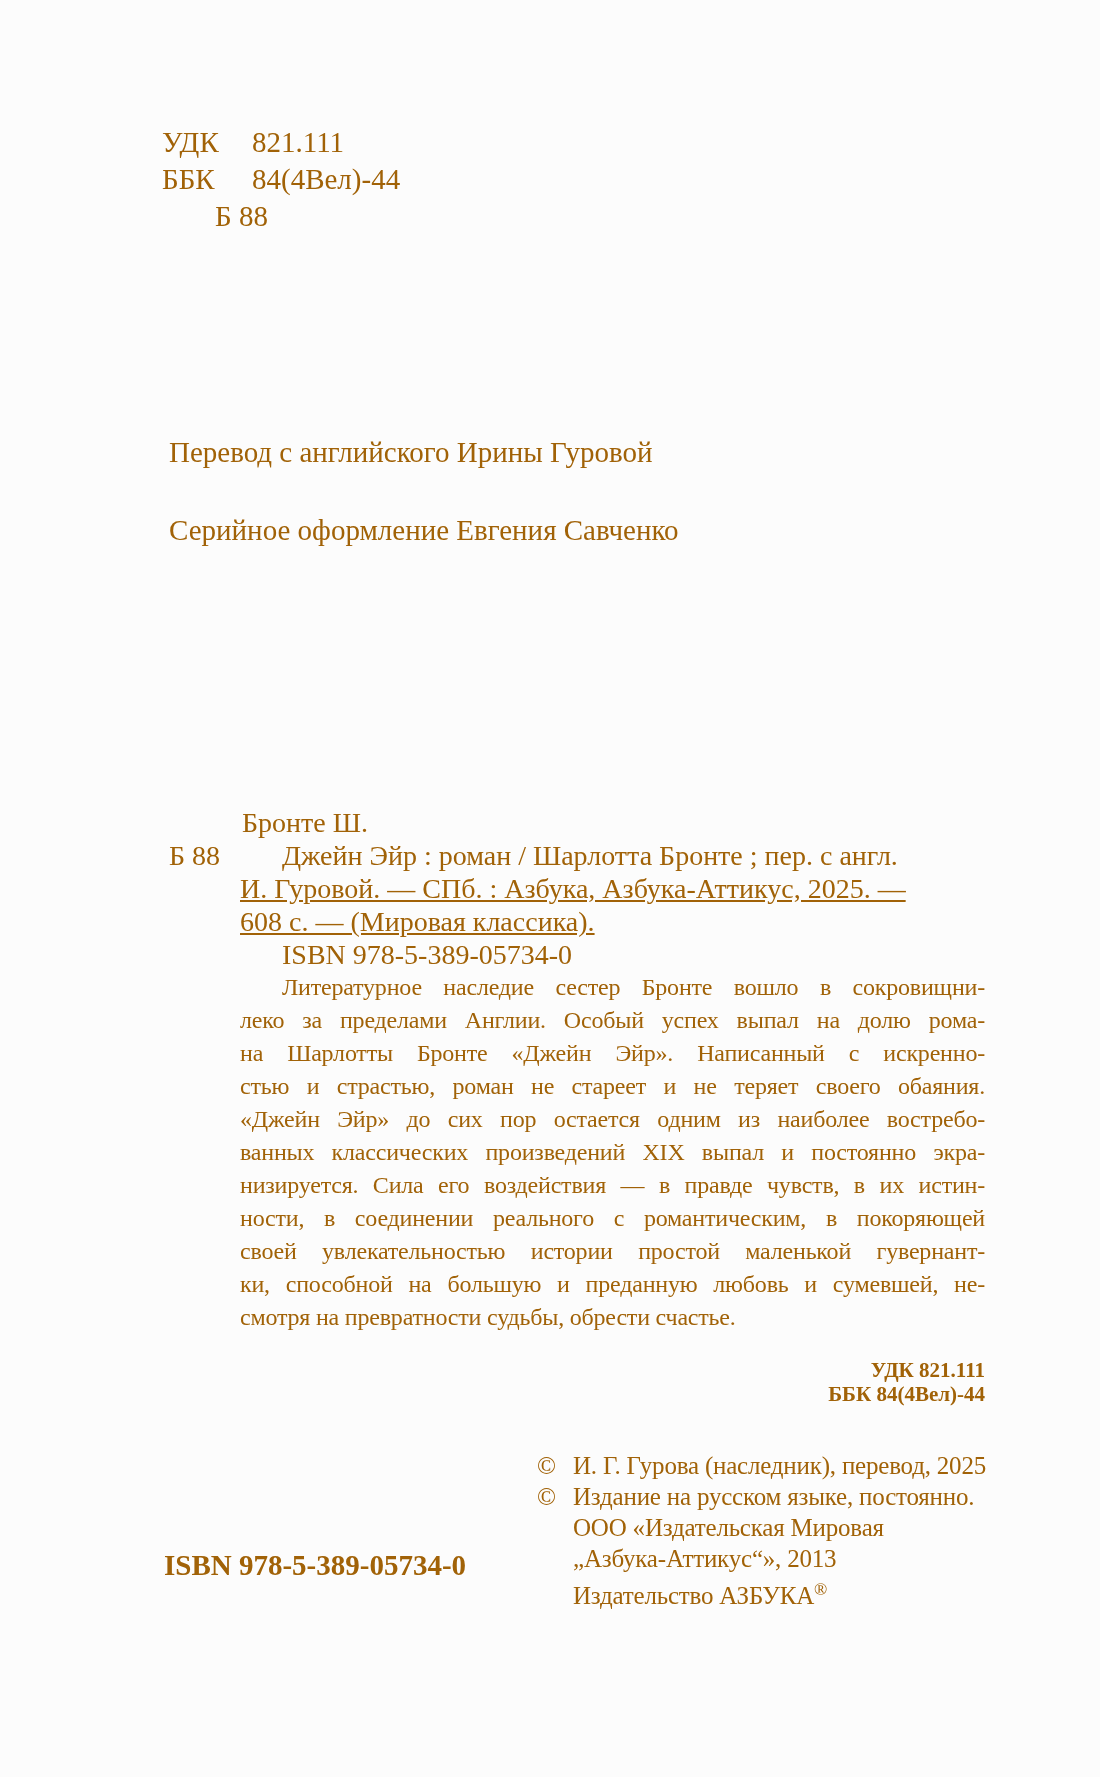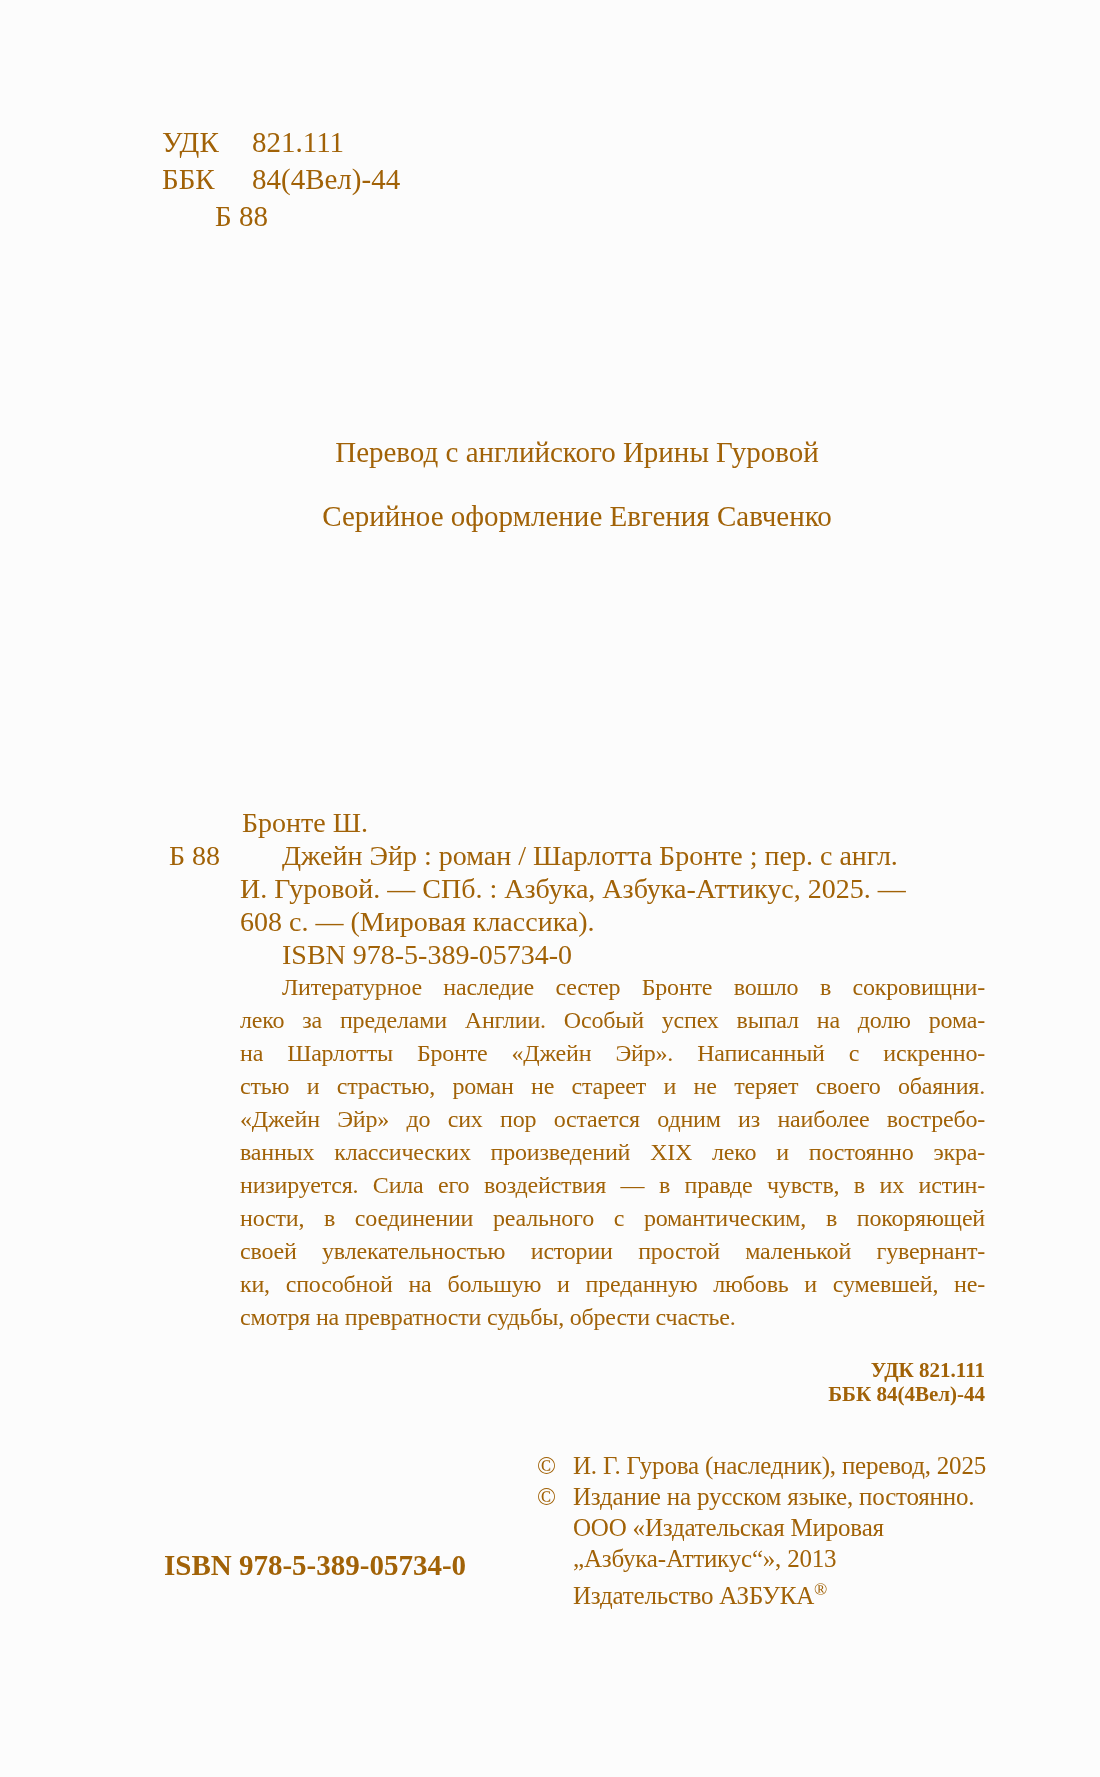--- a/index.html
+++ b/index.html
@@ -27,39 +27,39 @@
   }
   .top-block .code-label { display: inline-block; width: 90px; }
   .top-block .author-sign { padding-left: 53px; }
 
   
   .credits {
     position: absolute;
     left: 169px;
     top: 437px;
     width: 816px;
-    text-align: center;
+    text-align: left;
     font-size: 29px;
     line-height: 30px;
   }
-  .credits .credit-line + .credit-line { margin-top: 34px; }
+  .credits .credit-line + .credit-line { margin-top: 48px; }
 
   
   .catalog-card {
     position: absolute;
     left: 169px;
     top: 806px;
     width: 820px;
     font-size: 28px;
     line-height: 33px;
   }
   .catalog-card .author-heading { padding-left: 73px; font-weight: normal; }
   .catalog-card .entry-first { position: relative; padding-left: 113px; }
   .catalog-card .margin-code { position: absolute; left: 0; top: 0; }
-  .catalog-card .entry-cont { padding-left: 71px; }
+  .catalog-card .entry-cont { padding-left: 71px; text-decoration: underline; }
   .catalog-card .entry-isbn { padding-left: 113px; }
 
   .annotation { margin-left: 71px; width: 745px; font-size: 24px; letter-spacing: -0.2px; }
   .ann-line { text-align: justify; text-align-last: justify; }
   .ann-line.first { text-indent: 42px; }
   .ann-line.last { text-align-last: left; }
 
   
   .codes-right {
     position: absolute;
@@ -121,21 +121,21 @@
     <div class="entry-cont">И. Гуровой. — СПб. : Азбука, Азбука-Аттикус, 2025. —</div>
     <div class="entry-cont">608 с. — (Мировая классика).</div>
     <div class="entry-isbn">ISBN 978-5-389-05734-0</div>
 
     <div class="annotation">
       <div class="ann-line first">Литературное наследие сестер Бронте вошло в сокровищни-</div>
       <div class="ann-line">леко за пределами Англии. Особый успех выпал на долю рома-</div>
       <div class="ann-line">на Шарлотты Бронте «Джейн Эйр». Написанный с искренно-</div>
       <div class="ann-line">стью и страстью, роман не стареет и не теряет своего обаяния.</div>
       <div class="ann-line">«Джейн Эйр» до сих пор остается одним из наиболее востребо-</div>
-      <div class="ann-line">ванных классических произведений XIX леко и постоянно экра-</div>
+      <div class="ann-line">ванных классических произведений XIX выпал и постоянно экра-</div>
       <div class="ann-line">низируется. Сила его воздействия — в правде чувств, в их истин-</div>
       <div class="ann-line">ности, в соединении реального с романтическим, в покоряющей</div>
       <div class="ann-line">своей увлекательностью истории простой маленькой гувернант-</div>
       <div class="ann-line">ки, способной на большую и преданную любовь и сумевшей, не-</div>
       <div class="ann-line last">смотря на превратности судьбы, обрести счастье.</div>
     </div>
   </div>
 
   <div class="codes-right">
     <div>УДК 821.111</div>

